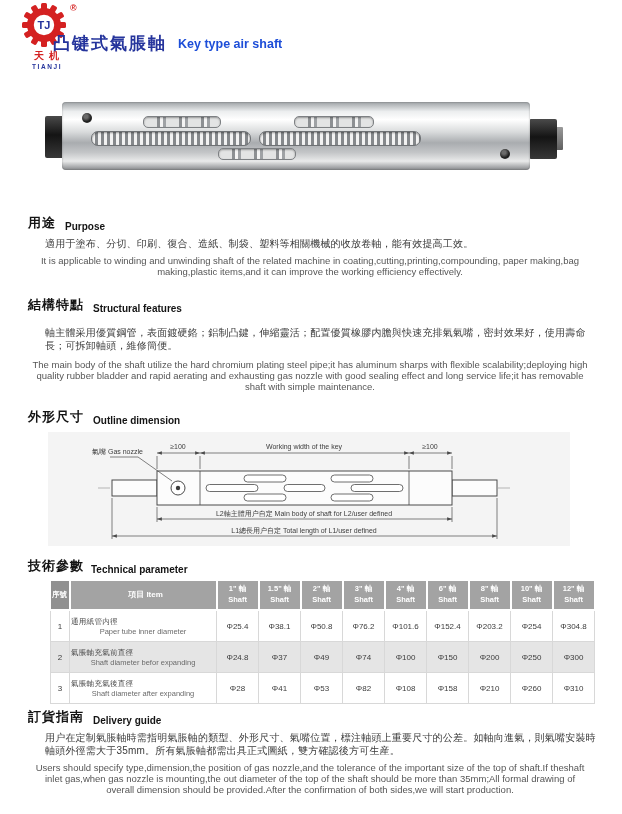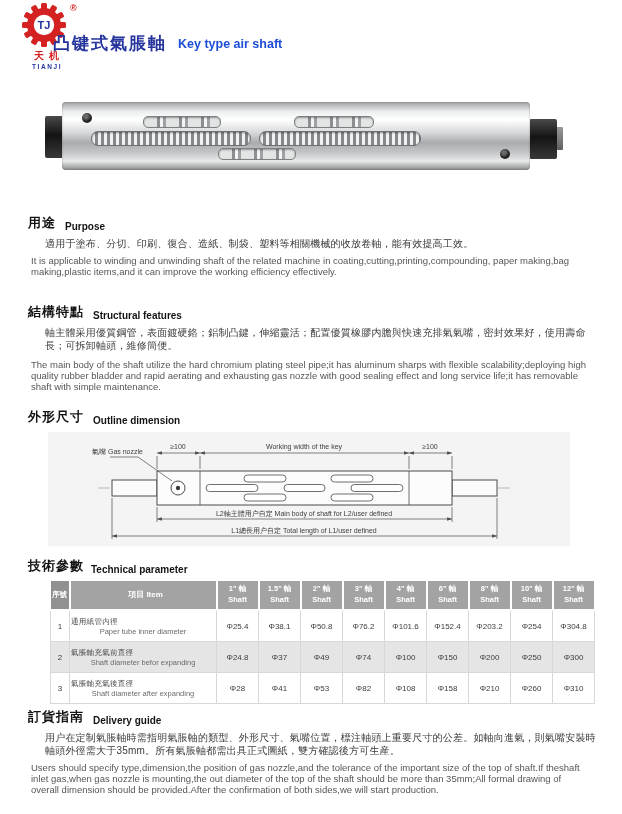--- a/index.html
+++ b/index.html
@@ -35,21 +35,21 @@
     background:repeating-linear-gradient(90deg,#e3e4e4 0 13px,#8d9093 13px 16px,#f4f4f4 16px 19px,#9fa2a5 19px 22px);
     box-shadow:inset 0 1px 2px rgba(0,0,0,.35);
   }
   .ph-hole { position:absolute; width:10px; height:10px; border-radius:50%;
     background:radial-gradient(circle at 40% 35%, #6a6a6a 0 20%, #1c1c1c 60%, #4a4a4a 100%); }
   
   .sec-head { position:absolute; left:28px; display:flex; gap:9px; align-items:flex-end; font-weight:bold; color:#141414; }
   .h-cn { font-size:13px; letter-spacing:1px; }
   .h-en { font-size:10px; }
   .p-cn { position:absolute; left:45px; width:558px; font-size:10px; color:#3a3a3a; line-height:13px; letter-spacing:0.2px; }
-  .p-en { position:absolute; left:31px; width:558px; font-size:9.5px; color:#565656; line-height:10.8px; }
+  .p-en { position:absolute; left:31px; width:558px; font-size:9.5px; color:#565656; line-height:10.8px;text-align:center; }
   
   .draw-box { position:absolute; left:48px; top:432px; width:522px; height:114px; background:#f4f4f4; }
   .draw-box svg text { font-family:"Liberation Sans","DejaVu Sans",sans-serif; fill:#3c3c3c; }
   
   table.ptable { position:absolute; left:50px; top:581px; border-collapse:collapse; table-layout:fixed; }
   .ptable th {
     background:#a3a3a3; color:#fff; font-weight:bold; font-size:7.5px;
     border:2px solid #fff; border-top:none; text-align:center; vertical-align:middle;
     height:26px; padding:1px; line-height:1.45;
   }
@@ -117,21 +117,21 @@
     </div>
   </div>
 
   <div class="sec-head" style="top:214px;">
     <span class="h-cn">用途</span>
     <span class="h-en">Purpose</span>
   </div>
   <div class="p-cn" style="top:237px;">適用于塗布、分切、印刷、復合、造紙、制袋、塑料等相關機械的收放卷軸，能有效提高工效。</div>
   <div class="p-en" style="top:256px;">It is applicable to winding and unwinding shaft of the related machine in coating,cutting,printing,compounding, paper making,bag making,plastic items,and it can improve the working efficiency effectively.</div>
 
-  <div class="sec-head" style="top:303px;">
+  <div class="sec-head" style="top:296px;">
     <span class="h-cn">結構特點</span>
     <span class="h-en">Structural features</span>
   </div>
   <div class="p-cn" style="top:326px;">軸主體采用優質鋼管，表面鍍硬鉻；鋁制凸鍵，伸縮靈活；配置優質橡膠内膽與快速充排氣氣嘴，密封效果好，使用壽命長；可拆卸軸頭，維修簡便。</div>
   <div class="p-en" style="top:360px;">The main body of the shaft utilize the hard chromium plating steel pipe;it has aluminum sharps with flexible scalability;deploying high quality rubber bladder and rapid aerating and exhausting gas nozzle with good sealing effect and long service life;it has removable shaft with simple maintenance.</div>
 
   <div class="sec-head" style="top:408px;">
     <span class="h-cn">外形尺寸</span>
     <span class="h-en">Outline dimension</span>
   </div>

